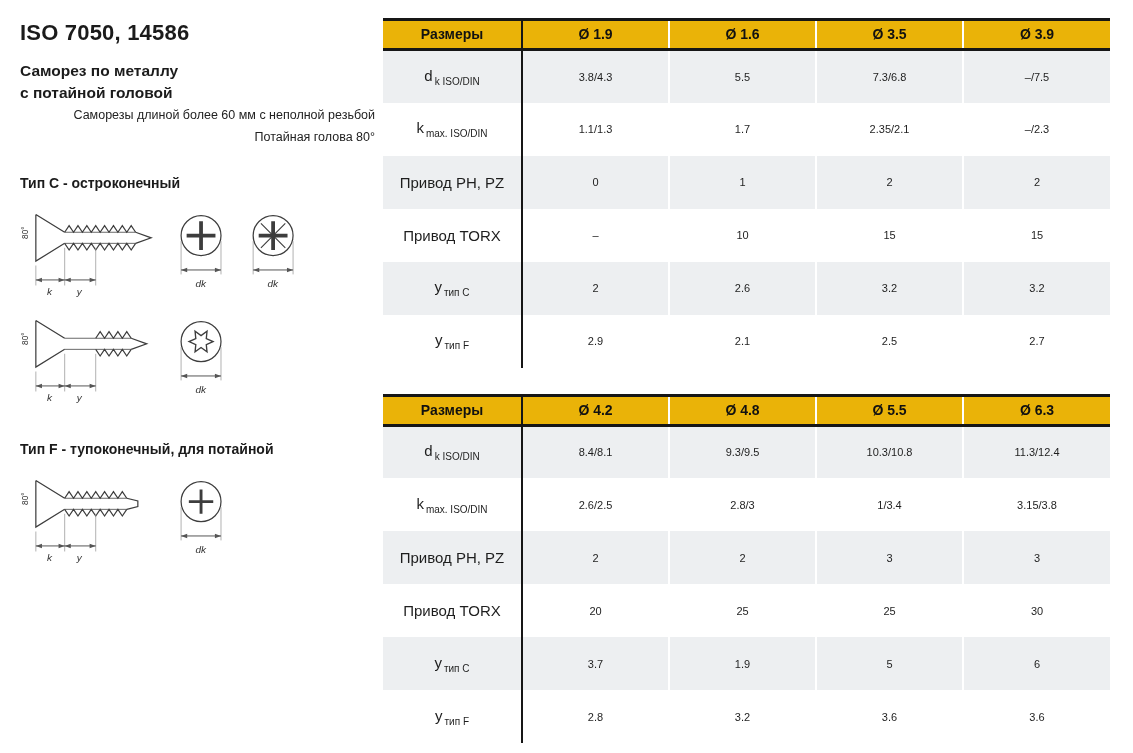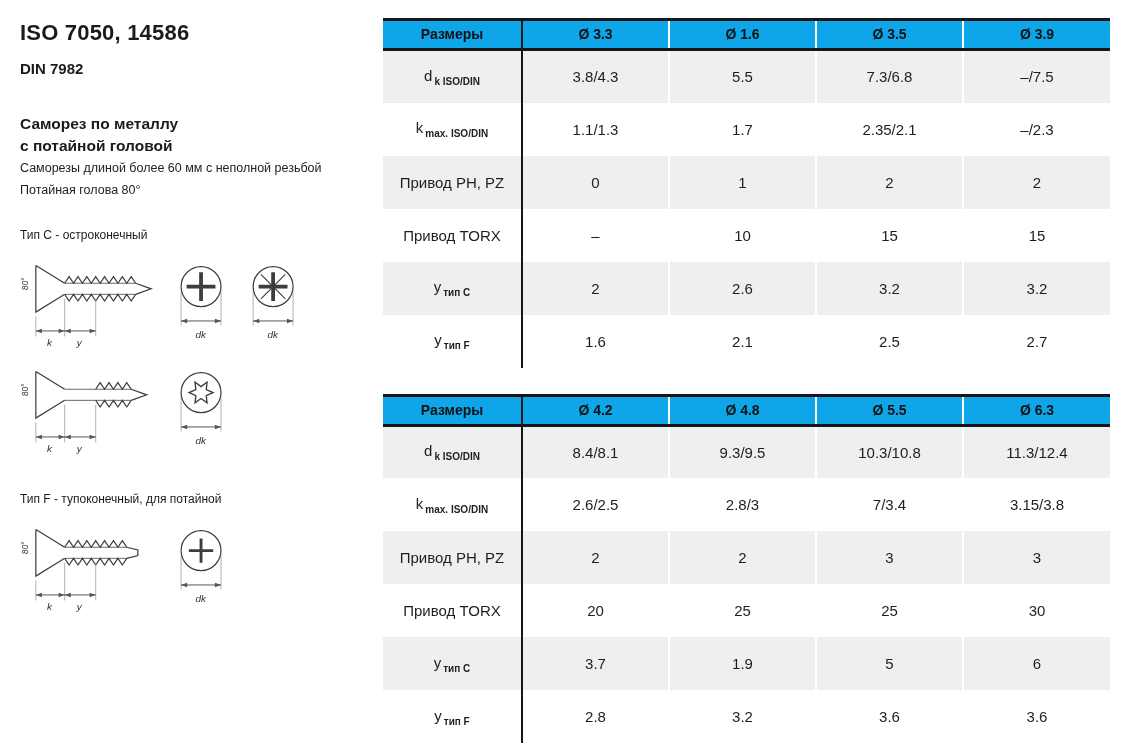--- a/index.html
+++ b/index.html
@@ -8,52 +8,51 @@
     width:1133px; height:753px; background:#ffffff; overflow:hidden;
     font-family:"Liberation Sans", sans-serif; color:#1b1b1b;
   }
   .page { display:flex; width:1133px; height:753px; }
 
   
   .left { width:383px; padding:14px 8px 0 20px; flex:0 0 383px; }
   .title { font-size:22px; font-weight:bold; margin:6px 0 14px; letter-spacing:.2px; }
   .din { font-size:15px; font-weight:bold; margin:0 0 36px; }
   .product { font-size:15.5px; font-weight:bold; line-height:1.45; margin:0 0 0; }
-  .notes { font-size:12.5px; line-height:1.75; margin:0 0 26px; color:#222; }
-  .type-heading { font-size:12px; font-weight:normal; margin:0 0 8px; }
+  .notes { font-size:12.5px; line-height:1.75; margin:0 0 26px; color:#222;text-align:right; }
+  .type-heading { font-size:14px; font-weight:bold; margin:0 0 8px; }
   .type-heading.second { margin-top:34px; }
   .drawing { display:block; margin:2px 0 4px; }
   svg text { font-family:"Liberation Sans", sans-serif; fill:#333; }
 
   
   .right { flex:1; padding:18px 23px 0 0; }
   table.spec { border-collapse:collapse; table-layout:fixed; width:727px; margin:0 0 26px 0; }
   table.spec:last-child { margin-bottom:0; }
   .spec th, .spec td { text-align:center; vertical-align:middle; }
   .spec thead th {
-    background:#0ea5e9; font-size:14px; font-weight:bold; color:#111;
+    background:#eab308; font-size:14px; font-weight:bold; color:#111;
     padding:5px 0 6px;
     border-top:3px solid #161616; border-bottom:3px solid #161616;
   }
   .spec col.c-label { width:139px; }
   .spec .label-col { border-right:2px solid #161616; }
   .spec tr > *:nth-child(n+3) { border-left:2px solid #ffffff; }
-  .spec tbody td { height:53px; font-size:15px; color:#1e1e1e; }
+  .spec tbody td { height:53px; font-size:11px; color:#1e1e1e; }
   .spec tbody tr:nth-child(odd) td { background:#edeff1; }
   .spec tbody td.label-col { font-size:15px; }
-  .spec sub { font-size:10px; margin-left:2px;font-weight:bold; }
+  .spec sub { font-size:10px; margin-left:2px; }
 </style>
 </head>
 <body>
 
 <div class="page">
 
   <aside class="left">
     <h1 class="title">ISO 7050, 14586</h1>
-    <h2 class="din">DIN 7982</h2>
 
     <p class="product">
       <span>Саморез по металлу</span><br>
       <span>с потайной головой</span>
     </p>
 
     <p class="notes">
       <span>Саморезы длиной более 60 мм с неполной резьбой</span><br>
       <span>Потайная голова 80°</span>
     </p>
@@ -157,21 +156,21 @@
         <colgroup>
           <col class="c-label">
           <col>
           <col>
           <col>
           <col>
         </colgroup>
         <thead>
           <tr>
             <th class="label-col">Размеры</th>
-            <th>Ø 3.3</th>
+            <th>Ø 1.9</th>
             <th>Ø 1.6</th>
             <th>Ø 3.5</th>
             <th>Ø 3.9</th>
           </tr>
         </thead>
         <tbody>
           <tr>
             <td class="label-col"><span>d</span><sub>k ISO/DIN</sub></td>
             <td>3.8/4.3</td>
             <td>5.5</td>
@@ -201,21 +200,21 @@
           </tr>
           <tr>
             <td class="label-col"><span>y</span><sub>тип C</sub></td>
             <td>2</td>
             <td>2.6</td>
             <td>3.2</td>
             <td>3.2</td>
           </tr>
           <tr>
             <td class="label-col"><span>y</span><sub>тип F</sub></td>
-            <td>1.6</td>
+            <td>2.9</td>
             <td>2.1</td>
             <td>2.5</td>
             <td>2.7</td>
           </tr>
         </tbody>
       </table>
     <table class="spec">
         <colgroup>
           <col class="c-label">
           <col>
@@ -237,21 +236,21 @@
             <td class="label-col"><span>d</span><sub>k ISO/DIN</sub></td>
             <td>8.4/8.1</td>
             <td>9.3/9.5</td>
             <td>10.3/10.8</td>
             <td>11.3/12.4</td>
           </tr>
           <tr>
             <td class="label-col"><span>k</span><sub>max. ISO/DIN</sub></td>
             <td>2.6/2.5</td>
             <td>2.8/3</td>
-            <td>7/3.4</td>
+            <td>1/3.4</td>
             <td>3.15/3.8</td>
           </tr>
           <tr>
             <td class="label-col"><span>Привод PH, PZ</span></td>
             <td>2</td>
             <td>2</td>
             <td>3</td>
             <td>3</td>
           </tr>
           <tr>

